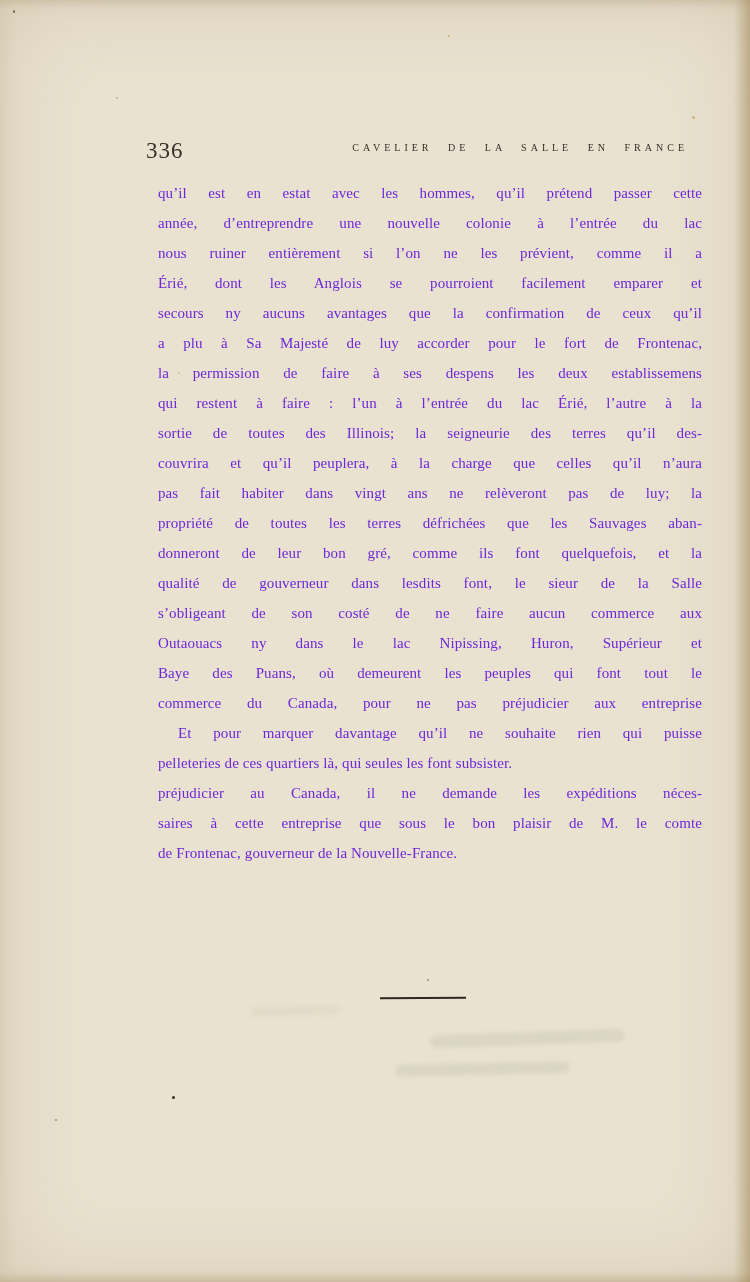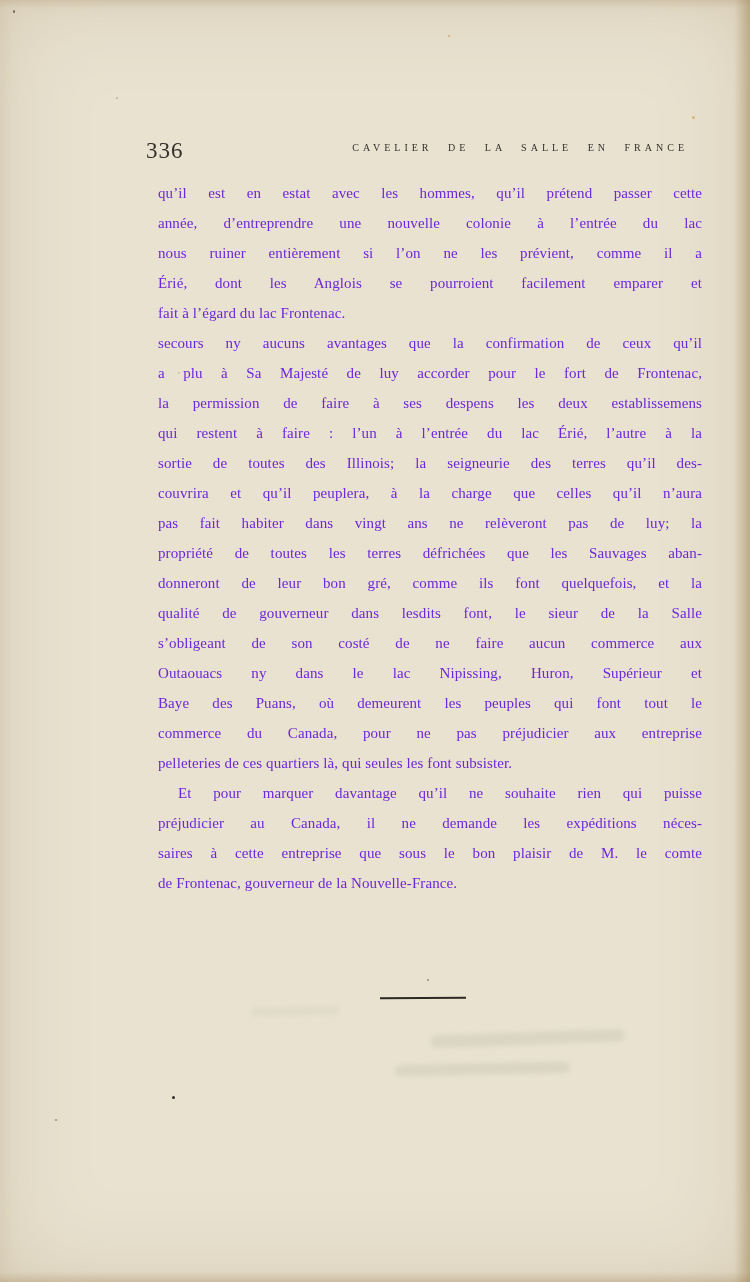--- a/index.html
+++ b/index.html
@@ -137,37 +137,36 @@
   <header class="running-head">
     <span class="page-num">336</span>
     <span class="running-title">CAVELIER DE LA SALLE EN FRANCE</span>
   </header>
 
   <main class="text-block" id="text-block">
       <div class="line">qu’il est en estat avec les hommes, qu’il prétend passer cette</div>
       <div class="line">année, d’entreprendre une nouvelle colonie à l’entrée du lac</div>
       <div class="line">nous ruiner entièrement si l’on ne les prévient, comme il a</div>
       <div class="line">Érié, dont les Anglois se pourroient facilement emparer et</div>
-      <div class="line para-end">fait à l’égard du lac Frontenac.</div>
       <div class="line">secours ny aucuns avantages que la confirmation de ceux qu’il</div>
       <div class="line">a plu à Sa Majesté de luy accorder pour le fort de Frontenac,</div>
       <div class="line">la permission de faire à ses despens les deux establissemens</div>
       <div class="line">qui restent à faire : l’un à l’entrée du lac Érié, l’autre à la</div>
       <div class="line">sortie de toutes des Illinois; la seigneurie des terres qu’il des-</div>
       <div class="line">couvrira et qu’il peuplera, à la charge que celles qu’il n’aura</div>
       <div class="line">pas fait habiter dans vingt ans ne relèveront pas de luy; la</div>
       <div class="line">propriété de toutes les terres défrichées que les Sauvages aban-</div>
       <div class="line">donneront de leur bon gré, comme ils font quelquefois, et la</div>
       <div class="line">qualité de gouverneur dans lesdits font, le sieur de la Salle</div>
       <div class="line">s’obligeant de son costé de ne faire aucun commerce aux</div>
       <div class="line">Outaouacs ny dans le lac Nipissing, Huron, Supérieur et</div>
       <div class="line">Baye des Puans, où demeurent les peuples qui font tout le</div>
       <div class="line">commerce du Canada, pour ne pas préjudicier aux entreprise</div>
+      <div class="line indent">Et pour marquer davantage qu’il ne souhaite rien qui puisse</div>
       <div class="line para-end">pelleteries de ces quartiers là, qui seules les font subsister.</div>
-      <div class="line indent">Et pour marquer davantage qu’il ne souhaite rien qui puisse</div>
       <div class="line">préjudicier au Canada, il ne demande les expéditions néces-</div>
       <div class="line">saires à cette entreprise que sous le bon plaisir de M. le comte</div>
       <div class="line para-end">de Frontenac, gouverneur de la Nouvelle-France.</div>
     </main>
 
   <div class="divider"></div>
 
   <div class="bleed b1"></div>
   <div class="bleed b2"></div>
   <div class="bleed b3"></div>

